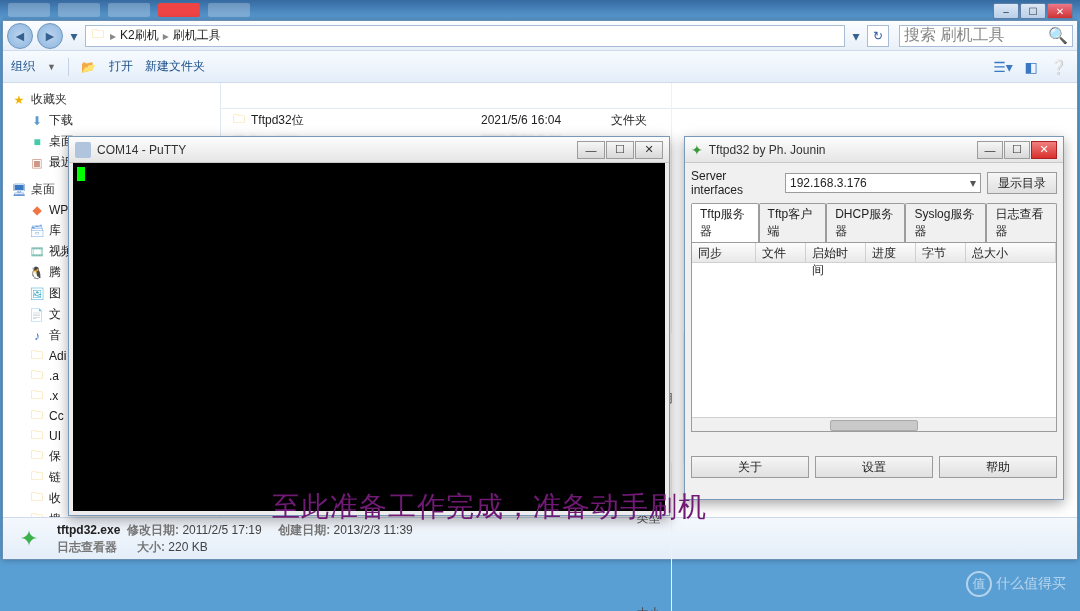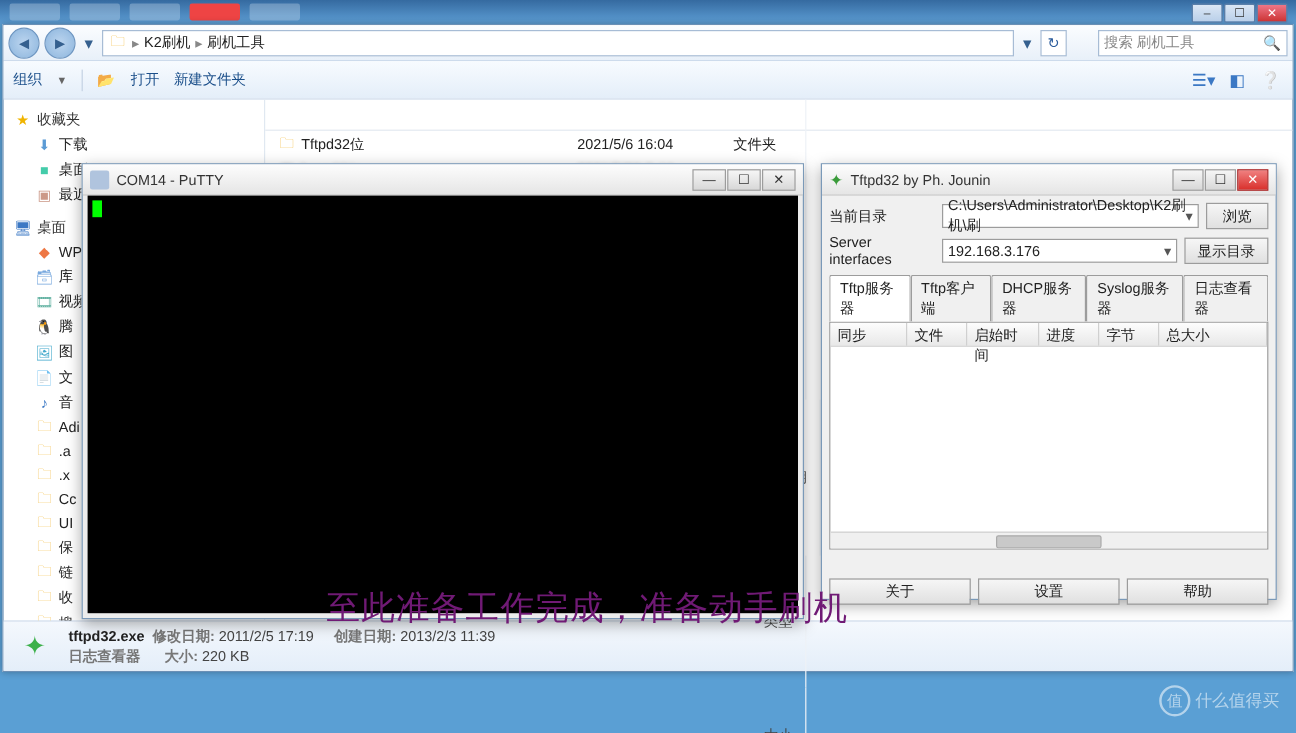--- a/index.html
+++ b/index.html
@@ -15,21 +15,21 @@
 .win-btns{position:absolute; right:4px; top:-18px; display:flex; gap:1px;}
 .win-btn{width:26px;height:16px;background:linear-gradient(#dbe7f5,#b9cfe9);border:1px solid #5b7da6;border-radius:2px;display:flex;align-items:center;justify-content:center;font-size:10px;color:#333;}
 .win-btn.close{background:linear-gradient(#e78,#c33);color:#fff;}
 
 .addr-bar { height: 30px; background: linear-gradient(#fbfdff,#e8f0f9); border-bottom: 1px solid #cddbec; display:flex; align-items:center; padding: 2px 4px; gap:4px;}
 .nav-btn { width: 26px; height: 26px; border-radius:50%; background: radial-gradient(#bcd5ef,#8cb5dd); border:1px solid #6d95c0; display:flex;align-items:center;justify-content:center;color:#35608f;font-size:14px;}
 .nav-btn.small{width:14px;height:26px;border-radius:2px;background:none;border:none;}
 .breadcrumb { flex: 0 0 auto; height: 22px; border: 1px solid #a7bcd5; background: #fff; display:flex; align-items:center; padding: 0 4px; gap:4px; font-size:12px; color: #222; min-width: 760px;}
 .breadcrumb .sep{color:#888;}
 .refresh-btn{width:22px;height:22px;border:1px solid #a7bcd5;background:#fff;display:flex;align-items:center;justify-content:center;color:#2a5b9b;font-size:12px;}
-.search-box { flex: 1; height: 22px; border: 1px solid #a7bcd5; background: #fff; display:flex; align-items:center; padding: 0 4px; font-size:12px; color:#888; gap:4px; margin-left:22px;}
+.search-box { flex: 1; height: 22px; border: 1px solid #a7bcd5; background: #fff; display:flex; align-items:center; padding: 0 4px; font-size:16px; color:#888; gap:4px; margin-left:6px;}
 .search-box .mag{color:#3b78c4;}
 
 .toolbar { height: 32px; background: linear-gradient(#f7fbff,#e4eef9); border-bottom:1px solid #cddbec; display:flex; align-items:center; padding: 0 8px; gap:12px; font-size:12px; color:#1b4f8a;}
 .toolbar .divider{width:1px;height:18px;background:#c4d2e3;}
 .toolbar .right{margin-left:auto;display:flex;gap:8px;align-items:center;}
 .toolbar .icon-btn{width:20px;height:20px;display:flex;align-items:center;justify-content:center;color:#3b78c4;font-size:14px;}
 
 .explorer-body { display:flex; height: calc(100% - 30px - 32px - 42px); }
 .sidebar { width: 218px; border-right:1px solid #e0e8f1; padding: 6px 4px; font-size:12px; overflow:hidden;}
 .sidebar .group { margin-bottom: 6px; }
@@ -312,27 +312,20 @@
     <span class="icons">✦</span>
     <span>Tftpd32 by Ph. Jounin</span>
     <div class="btns">
       <div class="b">—</div>
       <div class="b">☐</div>
       <div class="b close">✕</div>
     </div>
   </div>
   <div class="tftpd-body">
     <div class="tftpd-row">
-      <label>当前目录</label>
-      <div class="combo">
-          <span>C:\Users\Administrator\Desktop\K2刷机\刷</span>
-        </div>
-      <div class="tftpd-btn">浏览</div>
-    </div>
-    <div class="tftpd-row">
       <label>Server interfaces</label>
       <div class="combo">
           <span>192.168.3.176</span>
         </div>
       <div class="tftpd-btn">显示目录</div>
     </div>
     <div class="tabs">
       <div class="tab active">Tftp服务器</div>
       <div class="tab">Tftp客户端</div>
       <div class="tab">DHCP服务器</div>

